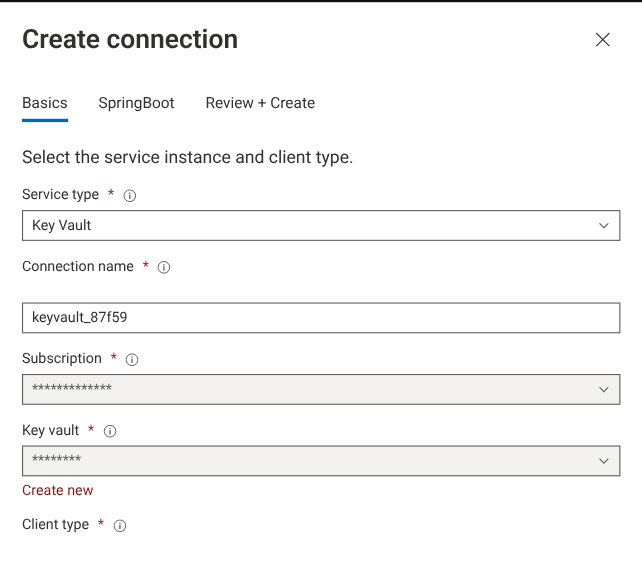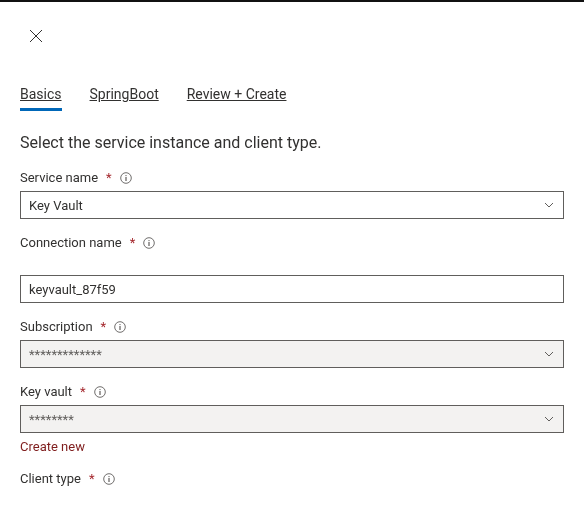--- a/index.html
+++ b/index.html
@@ -44,21 +44,20 @@
     gap: 28px;
     border-bottom: 1px solid transparent;
     margin-bottom: 22px;
   }
   .tab {
     font-size: 14px;
     padding: 6px 0 8px 0;
     cursor: pointer;
     color: #323130;
     position: relative;
-    text-decoration: underline;
   }
   .tab.active {
     color: #323130;
     font-weight: 400;
   }
   .tab.active::after {
     content: "";
     position: absolute;
     left: 0; right: 0; bottom: -1px;
     height: 3px;
@@ -136,40 +135,41 @@
     color: #7f1d1d;
     cursor: pointer;
   }
 </style>
 </head>
 <body>
 
 <div class="panel">
 
   <div class="header">
+    <div class="title">Create connection</div>
     <div class="close-btn">
       <span>
         <svg width="14" height="14" viewBox="0 0 14 14" fill="none">
           <path d="M1 1 L13 13 M13 1 L1 13" stroke="currentColor" stroke-width="1"></path>
         </svg>
       </span>
     </div>
   </div>
 
   <div class="tabs">
     <div class="tab active">Basics</div>
     <div class="tab">SpringBoot</div>
     <div class="tab">Review + Create</div>
   </div>
 
   <div class="instruction">Select the service instance and client type.</div>
 
   <div class="field">
     <div class="field-label-row">
-      <span>Service name</span>
+      <span>Service type</span>
       <span class="req">*</span>
       <span class="info-icon">
         <svg width="12" height="12" viewBox="0 0 12 12">
             <circle cx="6" cy="6" r="5.3" stroke="currentColor" stroke-width="0.9" fill="none"></circle>
             <circle cx="6" cy="3.6" r="0.7" fill="currentColor"></circle>
             <rect x="5.4" y="5" width="1.2" height="4" fill="currentColor"></rect>
           </svg>
       </span>
     </div>
     <div class="control">

